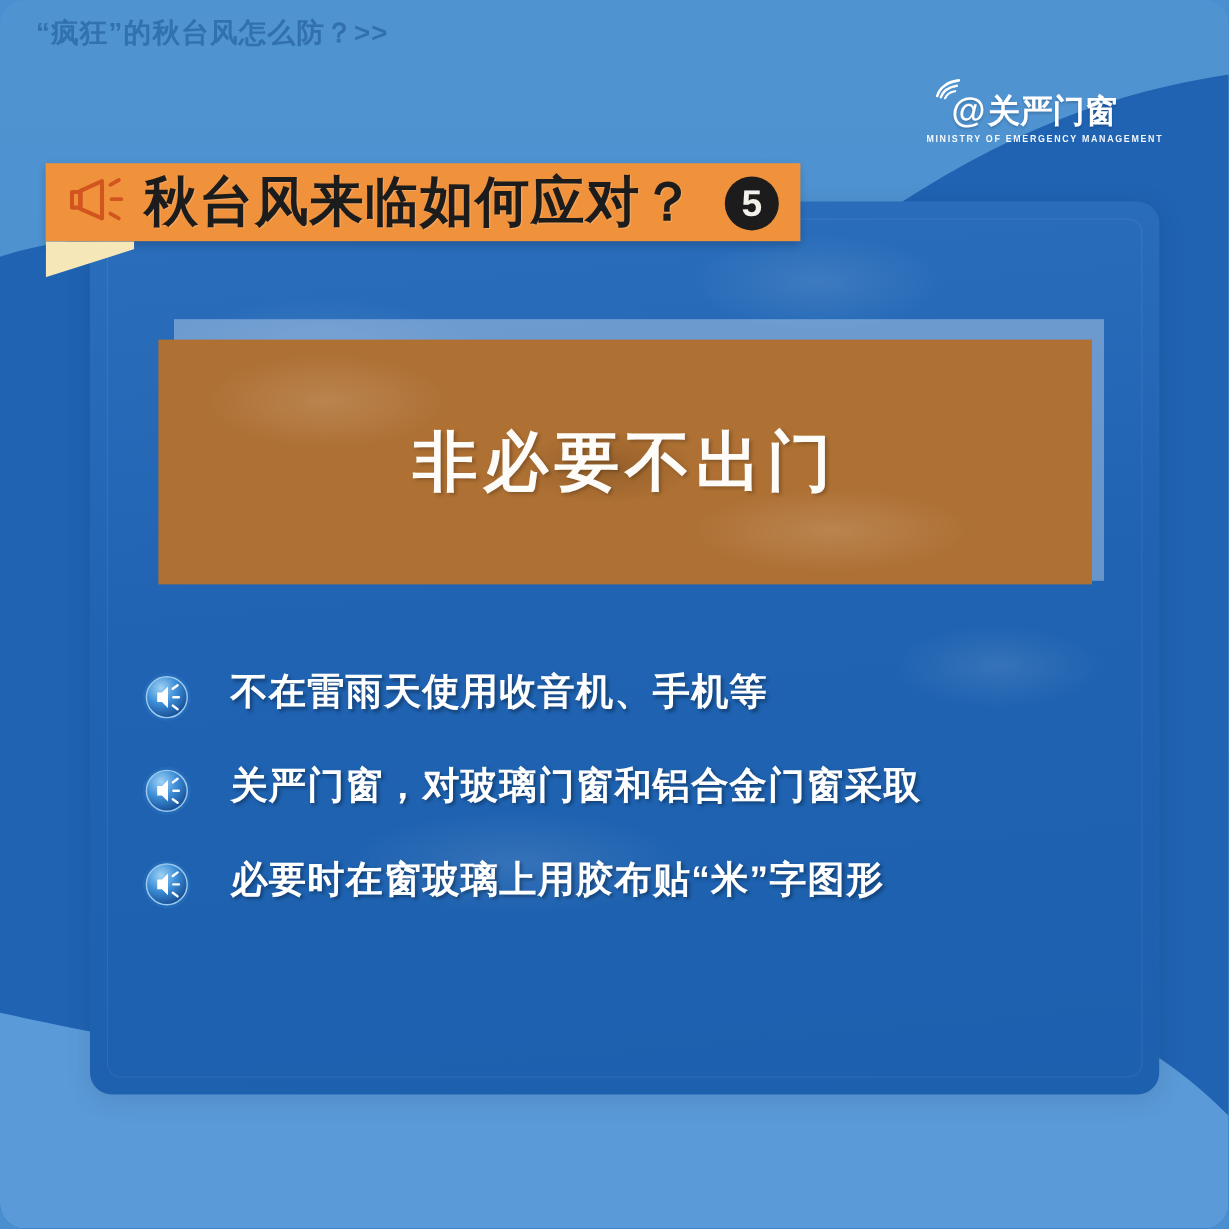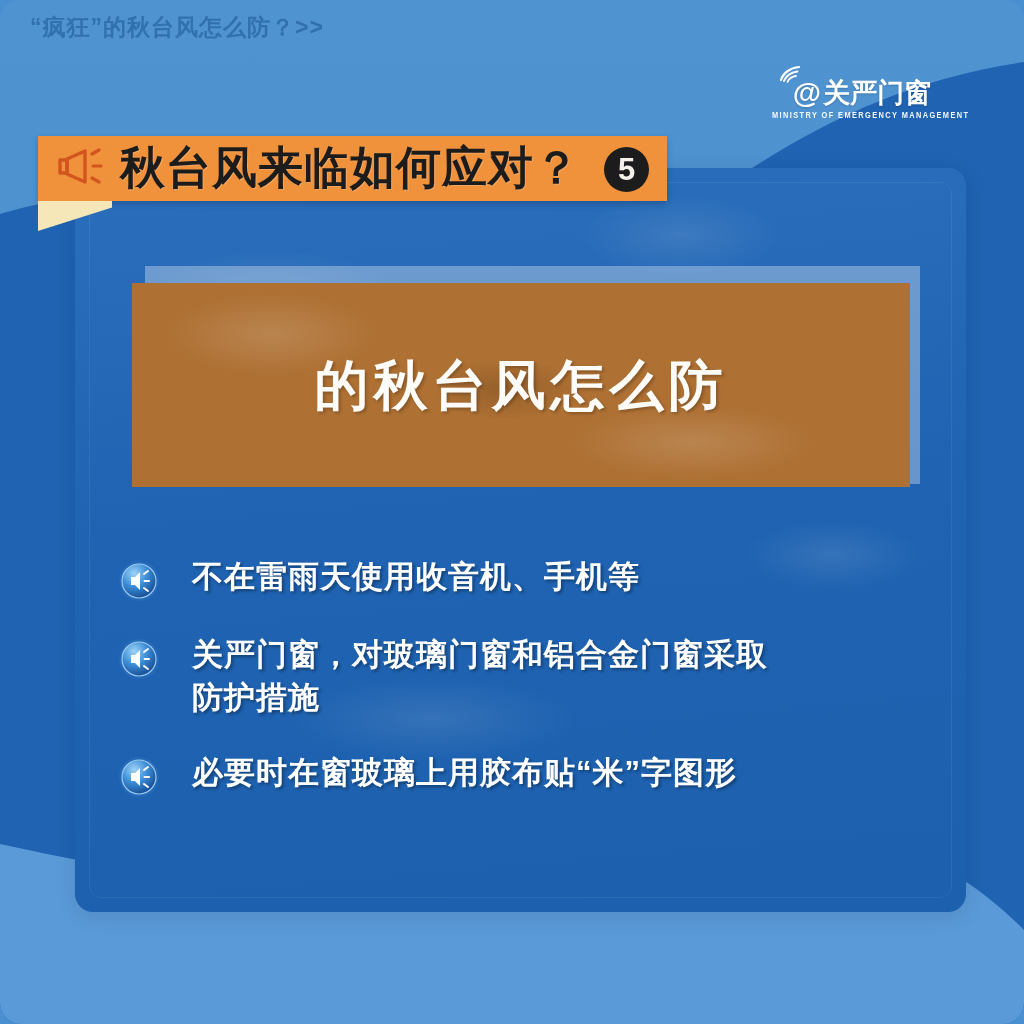--- a/index.html
+++ b/index.html
@@ -150,21 +150,21 @@
     <div class="logo-sub">MINISTRY OF EMERGENCY MANAGEMENT</div>
   </div>
 
   <div class="card">
     <div class="card-tex"></div>
     <div class="card-inner-line"></div>
   </div>
 
   <div class="headline-frame"></div>
   <div class="headline-panel">
-    <div class="headline-line l2">的秋台风怎么防</div>
+    <div class="headline-line l2">非必要不出门</div>
   </div>
 
   <div class="banner-wrap">
     <div class="banner">
       <svg class="megaphone" viewBox="0 0 52 42">
         <path d="M6,15 L6,28 L13,28 L13,15 Z" fill="none" stroke="#d2541f" stroke-width="3.4" stroke-linejoin="round"></path>
         <path d="M13,14 L31,6 L31,37 L13,29 Z" fill="none" stroke="#d2541f" stroke-width="3.4" stroke-linejoin="round"></path>
         <path d="M38,9 L45,5" stroke="#d2541f" stroke-width="3.2" stroke-linecap="round"></path>
         <path d="M39,21 L47,21" stroke="#d2541f" stroke-width="3.2" stroke-linecap="round"></path>
         <path d="M38,33 L45,37" stroke="#d2541f" stroke-width="3.2" stroke-linecap="round"></path>
@@ -209,21 +209,20 @@
         </defs>
         <circle cx="21" cy="21" r="20" fill="#2c76c4" opacity=".45"></circle>
         <circle cx="21" cy="21" r="17" fill="url(#sp2)" stroke="#9cc9ee" stroke-width="1.2"></circle>
         <path d="M13,17 L17,17 L22,12 L22,30 L17,25 L13,25 Z" fill="#ffffff"></path>
         <path d="M26,14 L30,11" stroke="#ffffff" stroke-width="2" stroke-linecap="round"></path>
         <path d="M26.5,21 L31,21" stroke="#ffffff" stroke-width="2" stroke-linecap="round"></path>
         <path d="M26,28 L30,31" stroke="#ffffff" stroke-width="2" stroke-linecap="round"></path>
       </svg>
       <div class="bullet-text">
         <div>关严门窗，对玻璃门窗和铝合金门窗采取</div>
-        <div>防护措施</div>
       </div>
     </div>
 
     <div class="bullet">
       <svg class="bullet-icon" viewBox="0 0 42 42">
         <defs>
           <radialGradient id="sp3" cx="36%" cy="28%" r="78%">
             <stop offset="0%" stop-color="#9fd2f5"></stop>
             <stop offset="48%" stop-color="#3e8fd8"></stop>
             <stop offset="100%" stop-color="#12488f"></stop>

